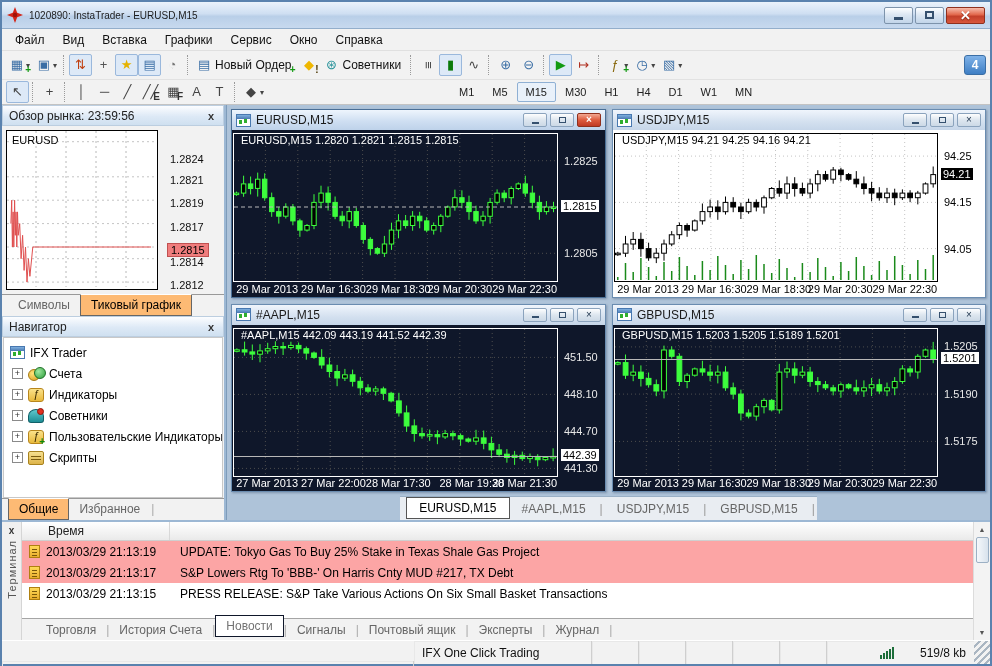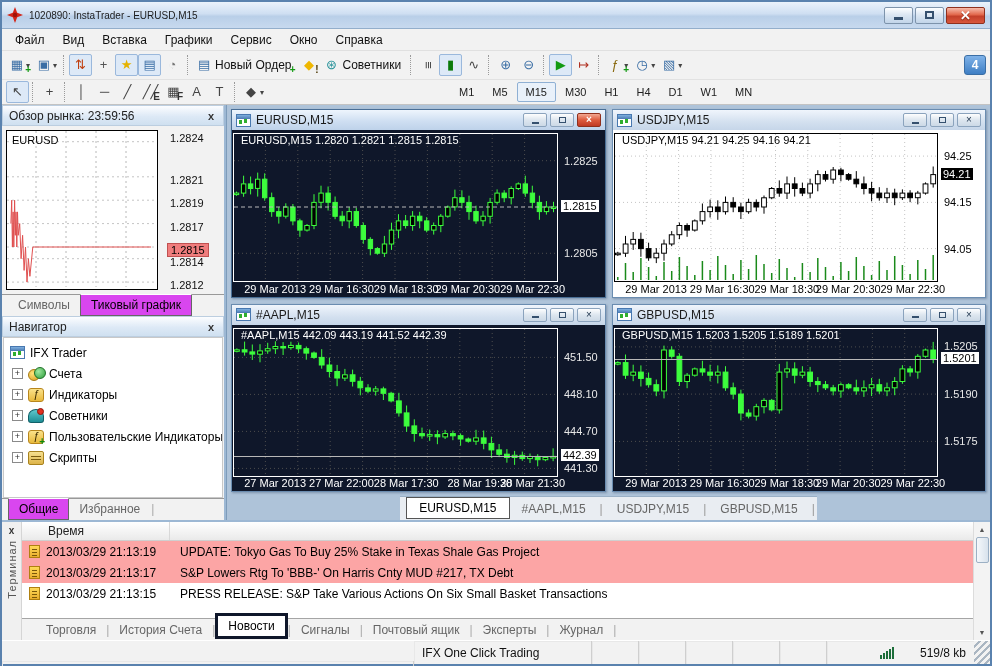--- a/index.html
+++ b/index.html
@@ -47,21 +47,21 @@
 
   
   .main { flex:0 0 415px; height:415px; display:flex; min-height:0; }
   .left-col { width:224px; flex:0 0 224px; display:flex; flex-direction:column; background:#f2f2f2; border-right:2px solid #9db8d4; }
   .panel { display:flex; flex-direction:column; min-height:0; }
   .panel-title { height:21px; flex:0 0 21px; display:flex; align-items:center; padding:0 6px;
     background:linear-gradient(#fcfdff,#dde9f6 55%,#cfe0f0); border:1px solid #bccee0; font-size:12px; color:#222; }
   .panel-close { margin-left:auto; font-size:11px; font-weight:bold; color:#333; padding:0 3px; }
   .panel-tabs { height:22px; flex:0 0 22px; display:flex; align-items:flex-start; padding-left:6px; background:#f2f2f2; border-top:1px solid #999; font-size:12px; color:#666; }
   .ptab { padding:3px 10px; }
-  .ptab.active { background:#d946ef; border:1px solid #666; border-top:1px solid #fff; margin-top:-1px; color:#000; }
+  .ptab.active { background:#fdba74; border:1px solid #666; border-top:1px solid #fff; margin-top:-1px; color:#000; }
   .ptab-sep { color:#aaa; padding:3px 1px; }
 
   .mw-chart { height:168px; flex:0 0 168px; position:relative; background:#f2f2f2; }
   .mw-plot { position:absolute; left:4px; top:4px; }
   .mw-scale { position:absolute; right:2px; top:4px; width:56px; bottom:4px; font-size:11px; color:#111; }
   .mw-scale .sl { position:absolute; left:4px; }
   .mw-scale .sl.cur { background:#f07d7d; border:1px solid #c05050; padding:0 3px; left:1px; color:#000; }
   .mw-sym { position:absolute; left:10px; top:8px; font-size:11px; color:#000; }
 
   .nav-panel { flex:1; }
@@ -102,21 +102,21 @@
   .chart-body.light { background:#fff; }
   .ohlc { position:absolute; top:4px; left:9px; font-size:11px; z-index:3; white-space:nowrap; }
   .dark .ohlc { color:#fff; } .light .ohlc { color:#000; }
   .scale { position:absolute; top:0; right:0; width:46px; bottom:14px; font-size:11px; z-index:3; }
   .dark .scale { color:#e8e8e8; } .light .scale { color:#000; }
   .scale .sl { position:absolute; left:5px; white-space:nowrap; }
   .scale .sl.cur-light { background:#fff; color:#000; padding:0 2px; left:2px; }
   .scale .sl.cur-dark  { background:#000; color:#fff; padding:0 2px; left:2px; }
   .taxis { position:absolute; left:0; right:46px; bottom:1px; height:13px; font-size:11px; z-index:3; }
   .dark .taxis { color:#fff; } .light .taxis { color:#000; }
-  .taxis span { position:absolute; white-space:nowrap;margin-left:8px; }
+  .taxis span { position:absolute; white-space:nowrap; }
   .chart-tabs { height:24px; flex:0 0 24px; display:flex; align-items:center; background:#e9edf2; border-top:1px solid #9ab0c6; padding-left:6px; font-size:12px; color:#666; }
   .ctab { padding:3px 12px; }
   .ctab.active { background:#fff; border:1px solid #555; color:#000; margin-top:-2px; }
   .ctab-sep { color:#999; padding:0 2px; }
 
   
   .terminal { flex:0 0 120px; height:120px; display:flex; background:#fff; border-top:2px solid #9db8d4; min-height:0; }
   .term-strip { width:20px; flex:0 0 20px; background:#f0f0f0; border-right:1px solid #d5d5d5; display:flex; flex-direction:column; align-items:center; }
   .term-close { font-size:10px; font-weight:bold; color:#333; padding:3px 0 4px; }
   .term-vtext { writing-mode:vertical-rl; transform:rotate(180deg); font-size:11px; color:#555; letter-spacing:1px; }
@@ -127,21 +127,21 @@
   .term-rows { flex:1; overflow:hidden; }
   .term-row { height:21px; display:flex; align-items:center; font-size:12px; color:#000; }
   .term-row.odd { background:#fca5a5; }
   .tr-time { width:148px; flex:0 0 148px; display:flex; align-items:center; gap:6px; padding-left:7px; }
   .news-icon { width:11px; height:13px; flex:0 0 11px; border:1px solid #b08010;
     background:linear-gradient(#ffd957,#e8ae2e); position:relative; }
   .news-icon::after { content:""; position:absolute; left:2px; top:3px; right:2px; height:1px; background:#7a5708; box-shadow:0 3px 0 #7a5708, 0 6px 0 #7a5708; }
   .tr-topic { flex:1; padding-left:10px; white-space:nowrap; overflow:hidden; }
   .term-tabs { height:22px; flex:0 0 22px; display:flex; align-items:center; background:#f2f2f2; border-top:1px solid #a5a5a5; font-size:12px; color:#666; padding-left:14px; }
   .ttab { padding:3px 10px; white-space:nowrap; }
-  .ttab.active { background:#fff; border:3px solid #0f172a; color:#000000; position:relative; top:-4px; }
+  .ttab.active { background:#fff; border:1px solid #0f172a; color:#737373; position:relative; top:-4px; }
   .ttab-sep { color:#aaa; }
   .t-scroll { width:17px; flex:0 0 17px; background:#f3f3f3; border-left:1px solid #dcdcdc; display:flex; flex-direction:column; align-items:center; }
   .t-scroll .arr { font-size:7px; color:#555; padding:4px 0; }
   .t-scroll .thumb { width:13px; height:26px; border:1px solid #9cb0c4; border-radius:2px; background:linear-gradient(90deg,#f5f8fb,#d8e2ec); }
   .t-scroll .trough { flex:1; }
 
   
   .statusbar { flex:0 0 24px; height:24px; background:#f2f2f2; border-top:1px solid #fff; display:flex; align-items:center; font-size:12px; color:#111; }
   .sb-cell { height:100%; display:flex; align-items:center; padding:0 8px; border-right:1px solid #cfcfcf; box-shadow:inset 1px 1px 0 #e8e8e8; white-space:nowrap; overflow:hidden; }
   .sb-help { flex:0 0 412px;margin-top:40px; }
@@ -355,21 +355,21 @@
                 <line x1="1" y1="11.7" x2="151" y2="11.7" stroke="#c4c4c4" stroke-dasharray="2,3"></line>
                 <line x1="1" y1="46.8" x2="151" y2="46.8" stroke="#c4c4c4" stroke-dasharray="2,3"></line>
                 <line x1="1" y1="70.2" x2="151" y2="70.2" stroke="#c4c4c4" stroke-dasharray="2,3"></line>
                 <line x1="1" y1="93.6" x2="151" y2="93.6" stroke="#c4c4c4" stroke-dasharray="2,3"></line>
                 <line x1="1" y1="128.7" x2="151" y2="128.7" stroke="#c4c4c4" stroke-dasharray="2,3"></line>
                 <line x1="1" y1="152.1" x2="151" y2="152.1" stroke="#c4c4c4" stroke-dasharray="2,3"></line>
                 <line x1="1" y1="117.0" x2="151" y2="117.0" stroke="#c4c4c4" stroke-dasharray="2,3"></line>
                 <polyline points="4.9,93.6 5.7,70.2 6.4,117.0 7.1,81.9 7.8,117.0 8.6,70.2 9.3,105.3 10.0,81.9 10.8,117.0 11.5,81.9 12.2,105.3 13.7,93.6 15.1,128.7 16.6,105.3 18.1,140.4 19.5,117.0 21.0,152.1 22.4,128.7 23.9,146.3 26.8,117.0 145.1,117.0" fill="none" stroke="#e05050" stroke-width="1"></polyline>
               </svg></div>
             <div class="mw-scale">
-              <div class="sl" style="top: 2px; text-align: center;">1.2824</div>
+              <div class="sl" style="top: 23px; text-align: center;">1.2824</div>
               <div class="sl" style="top: 43.8148px;">1.2821</div>
               <div class="sl" style="top: 67.2222px;">1.2819</div>
               <div class="sl" style="top: 90.6296px;">1.2817</div>
               <div class="sl" style="top: 125.741px;">1.2814</div>
               <div class="sl" style="top: 149.148px;">1.2812</div>
               <div class="sl cur" style="top: 113.037px;">1.2815</div>
             </div>
             <div class="mw-sym">EURUSD</div>
           </div>
         <div class="panel-tabs" id="mw-tabs">

